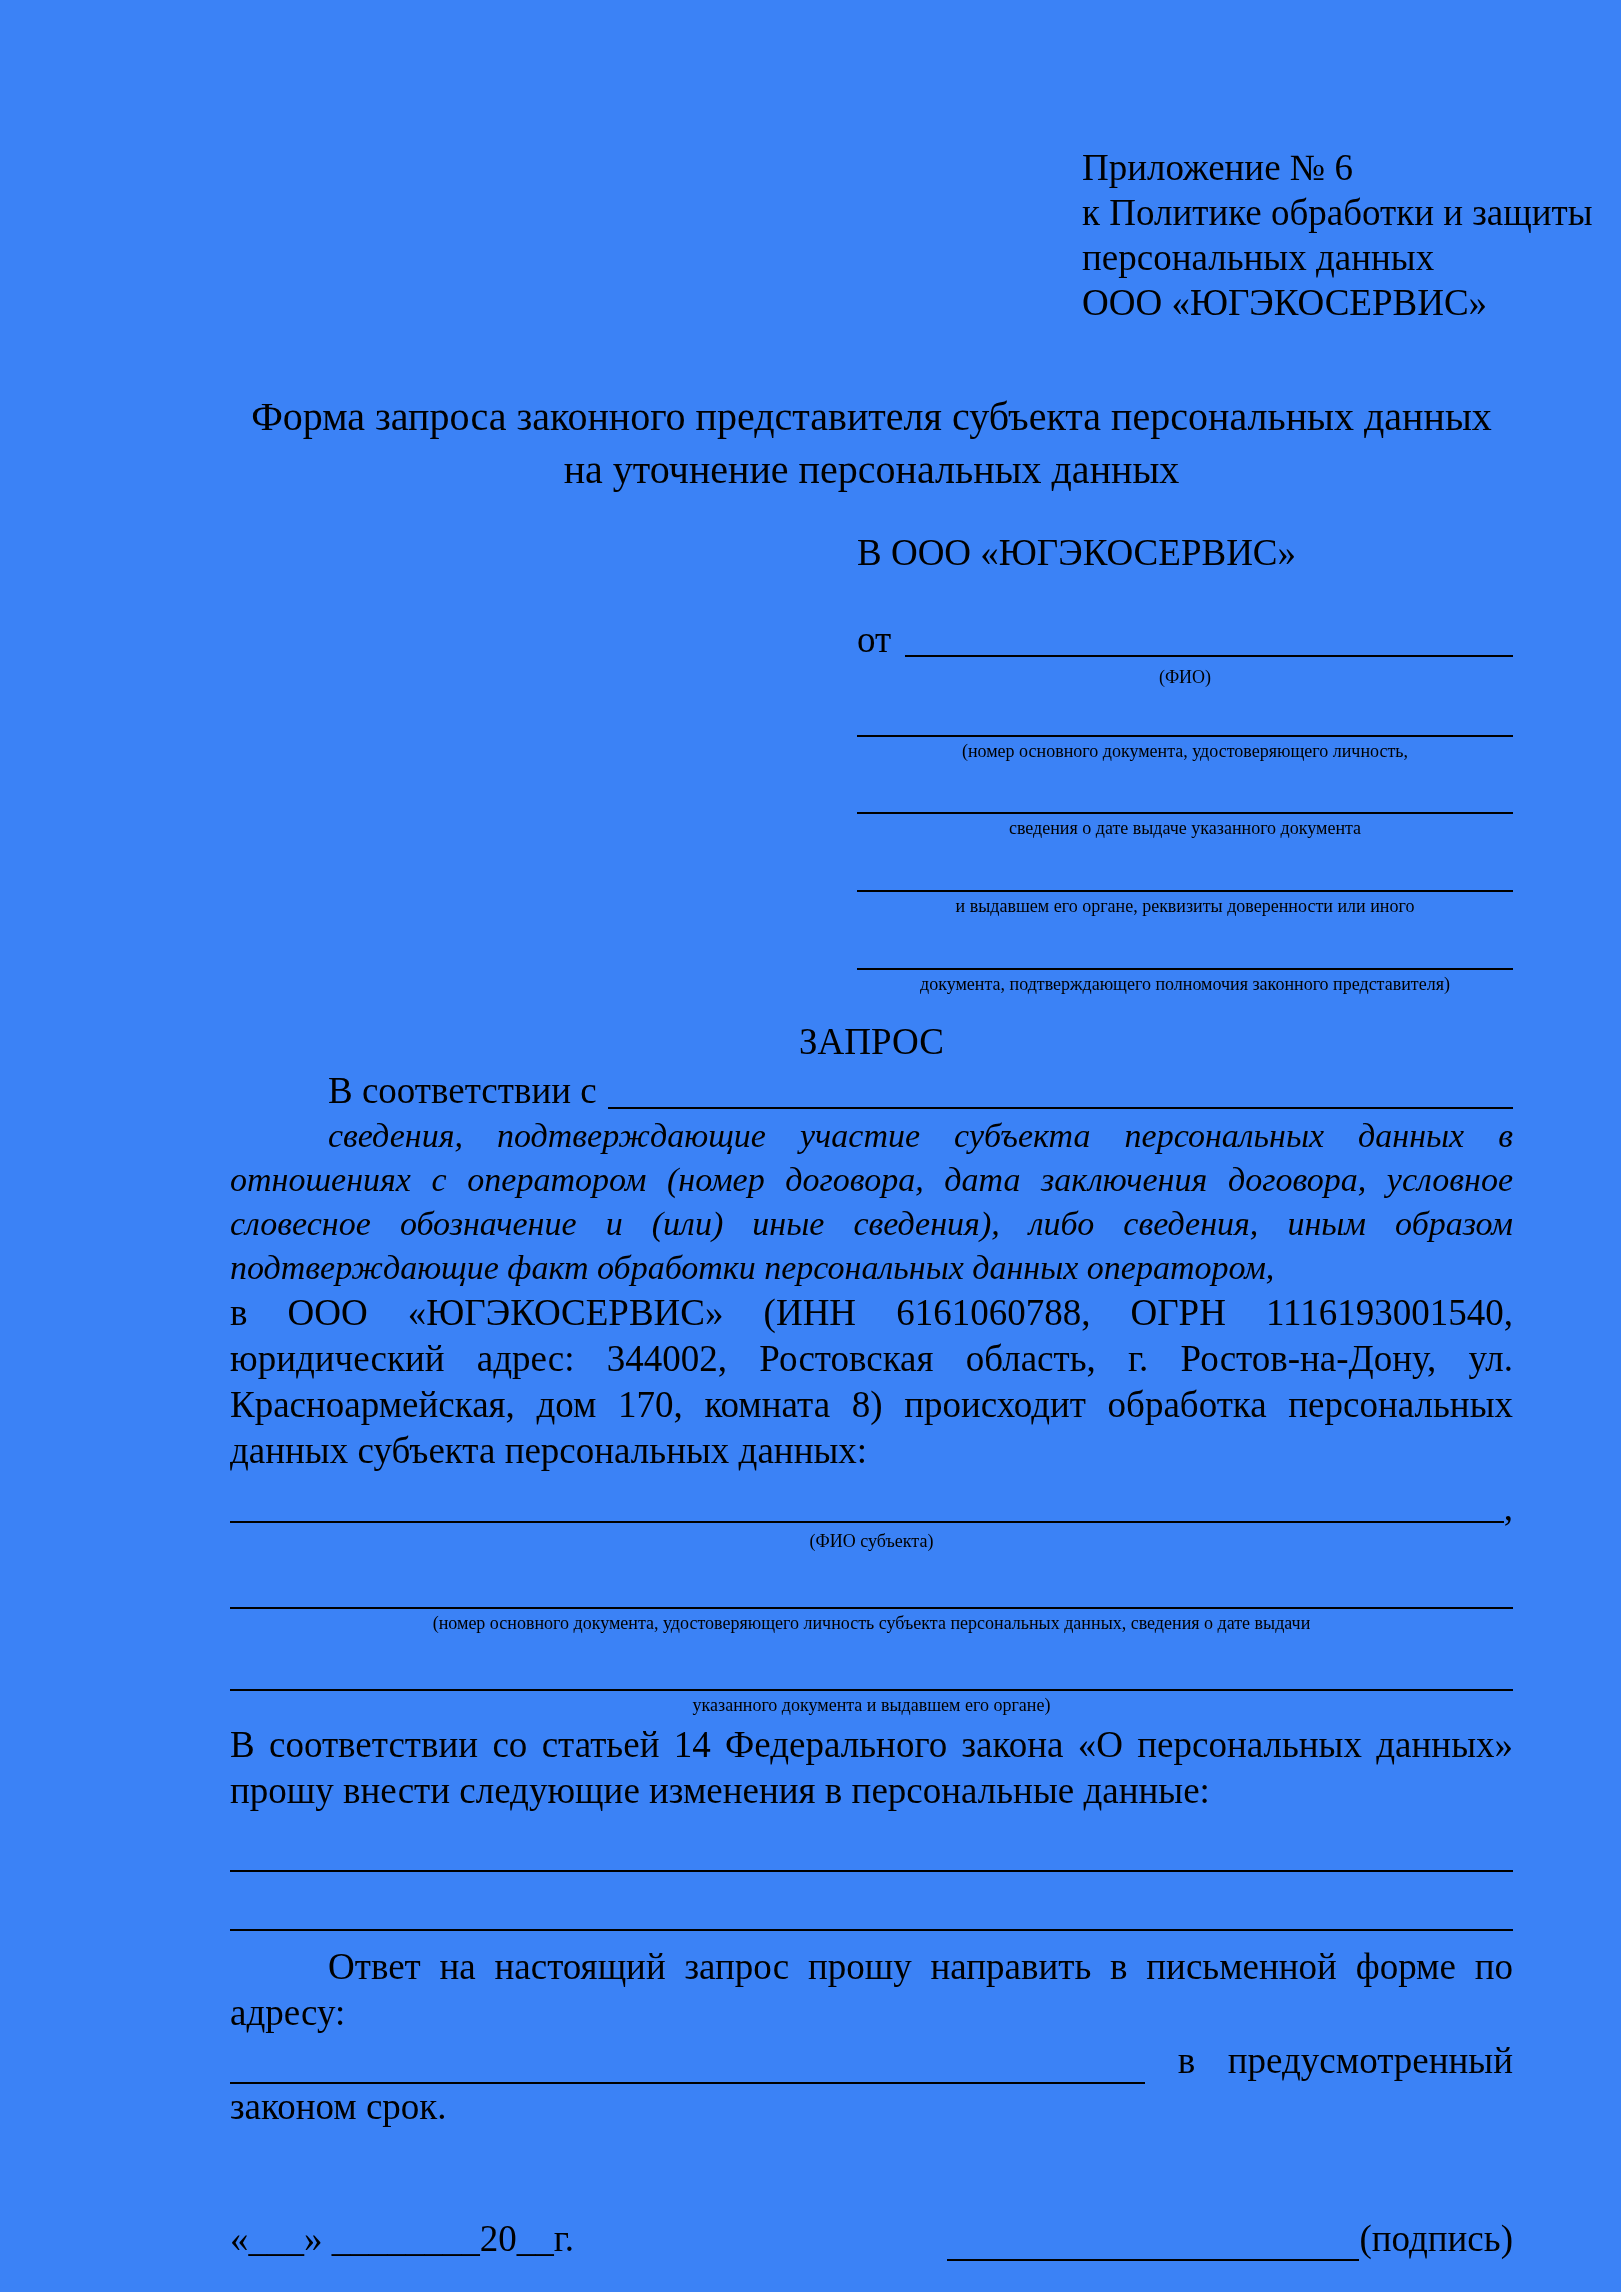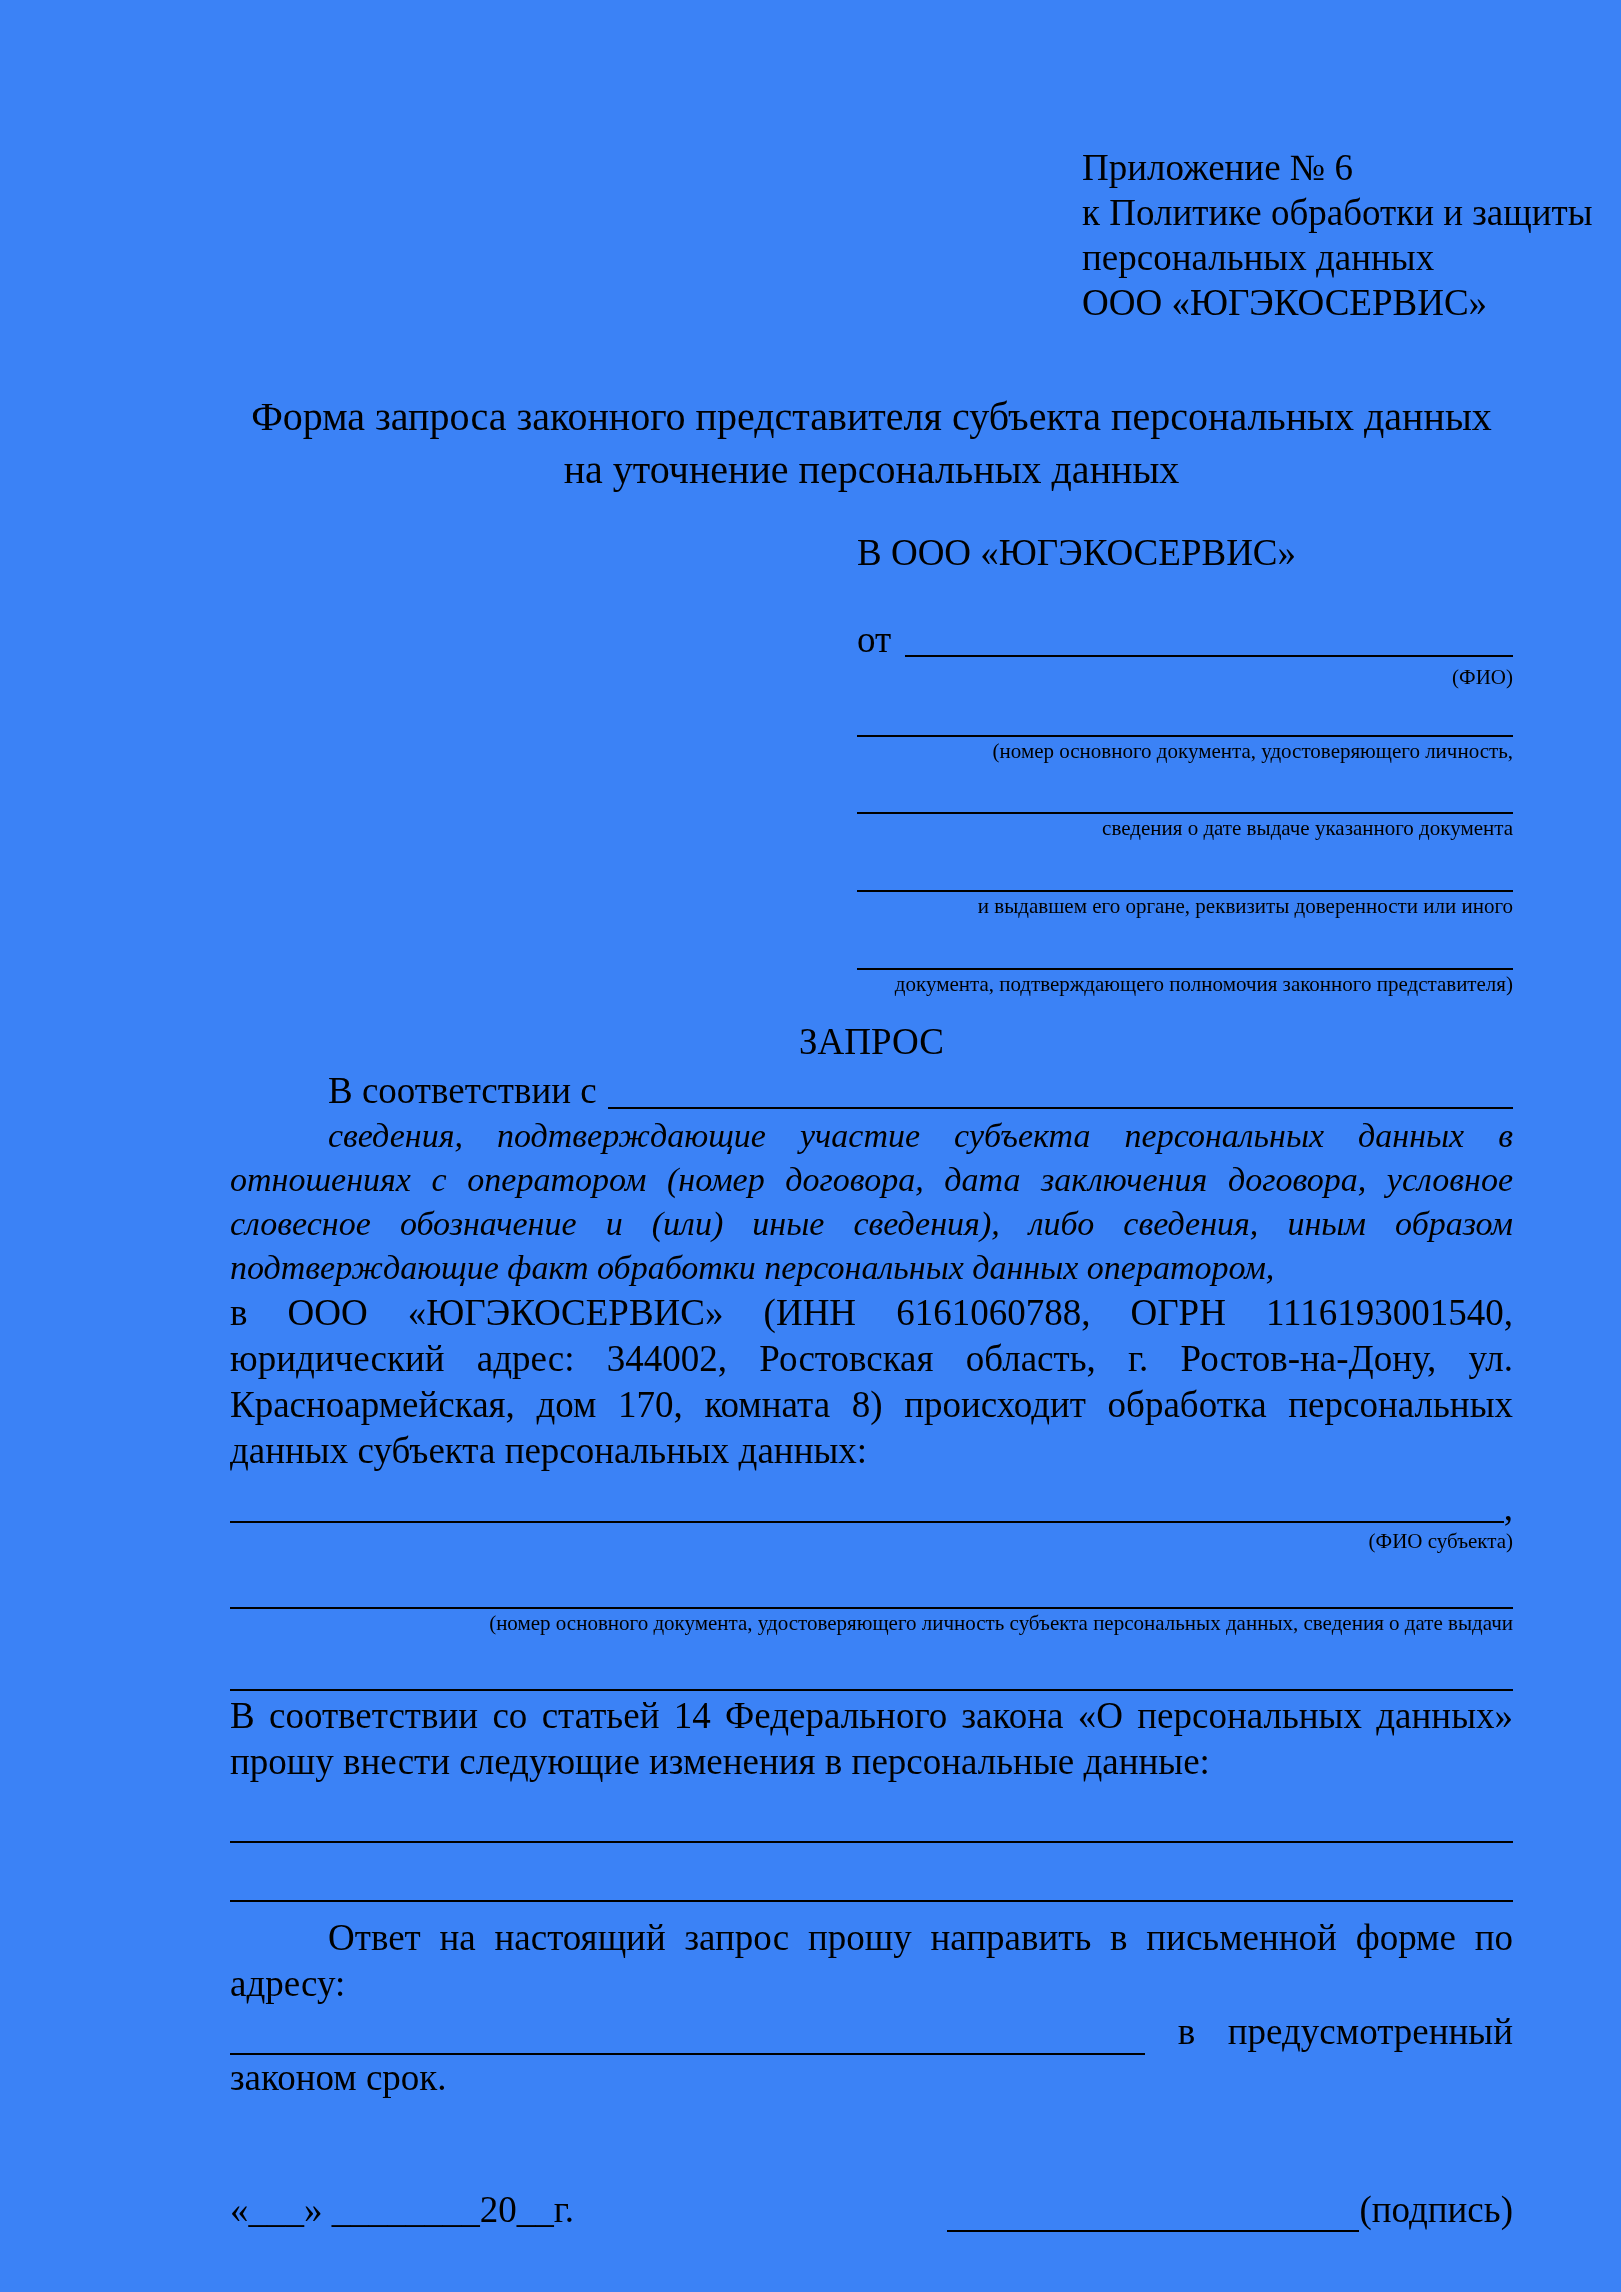--- a/index.html
+++ b/index.html
@@ -15,21 +15,21 @@
     overflow:hidden;
   }
   .hdr{margin-left:852px;line-height:45px;white-space:nowrap;}
   .hdr div{min-height:45px;}
   .title{margin-top:65px;text-align:center;font-weight:normal;font-size:40px;line-height:53px;}
   .addr{margin-top:33px;margin-left:627px;width:656px;}
   .addr-to{line-height:47px;}
   .from-row{display:flex;line-height:47px;}
   .from-row .lbl{white-space:nowrap;padding-right:13.7px;margin-top:40px;}
   .fillflex{flex:1;border-bottom:2.9px solid #000;margin-bottom:5.9px;}
-  .cap{font-size:21px;line-height:29px;text-align:right;}
+  .cap{font-size:18px;line-height:29px;text-align:center;}
   .blank{margin-top:13.7px;height:33px;border-bottom:2.9px solid #000;}
   .blank.first{margin-top:9.8px;}
   .req-head{margin-top:19.6px;text-align:center;line-height:47px;}
   .acc-row{display:flex;line-height:47px;margin-top:2px;}
   .acc-row .lbl{white-space:nowrap;margin-left:98px;padding-right:11.8px;}
   .note{font-size:34px;line-height:44px;text-align:justify;text-indent:98px;font-style:italic;}
   .body-p{text-align:justify;line-height:46px;}
   .subject-row{display:flex;margin-top:13.7px;}
   .subject-row .fillflex{margin-bottom:3.9px;}
   .subject-row .comma{white-space:nowrap;line-height:39px;}
@@ -98,20 +98,21 @@
   <div class="subject-row">
     <div class="fillflex"></div>
     <span class="comma">,</span>
   </div>
   <div class="cap">(ФИО субъекта)</div>
 
   <div class="wide-blank"></div>
   <div class="cap">(номер основного документа, удостоверяющего личность субъекта персональных данных, сведения о дате выдачи</div>
 
   <div class="wide-blank"></div>
+  <div class="cap">указанного документа и выдавшем его органе)</div>
 
   <div class="law-p">В соответствии со статьей 14 Федерального закона «О персональных данных» прошу внести следующие изменения в персональные данные:</div>
 
   <div class="gap-blank"></div>
   <div class="gap-blank"></div>
 
   <div class="reply-1">Ответ на настоящий запрос прошу направить в письменной форме по адресу:</div>
   <div class="reply-2">
     <div class="fillfixed"></div>
     <span class="w">в</span>

